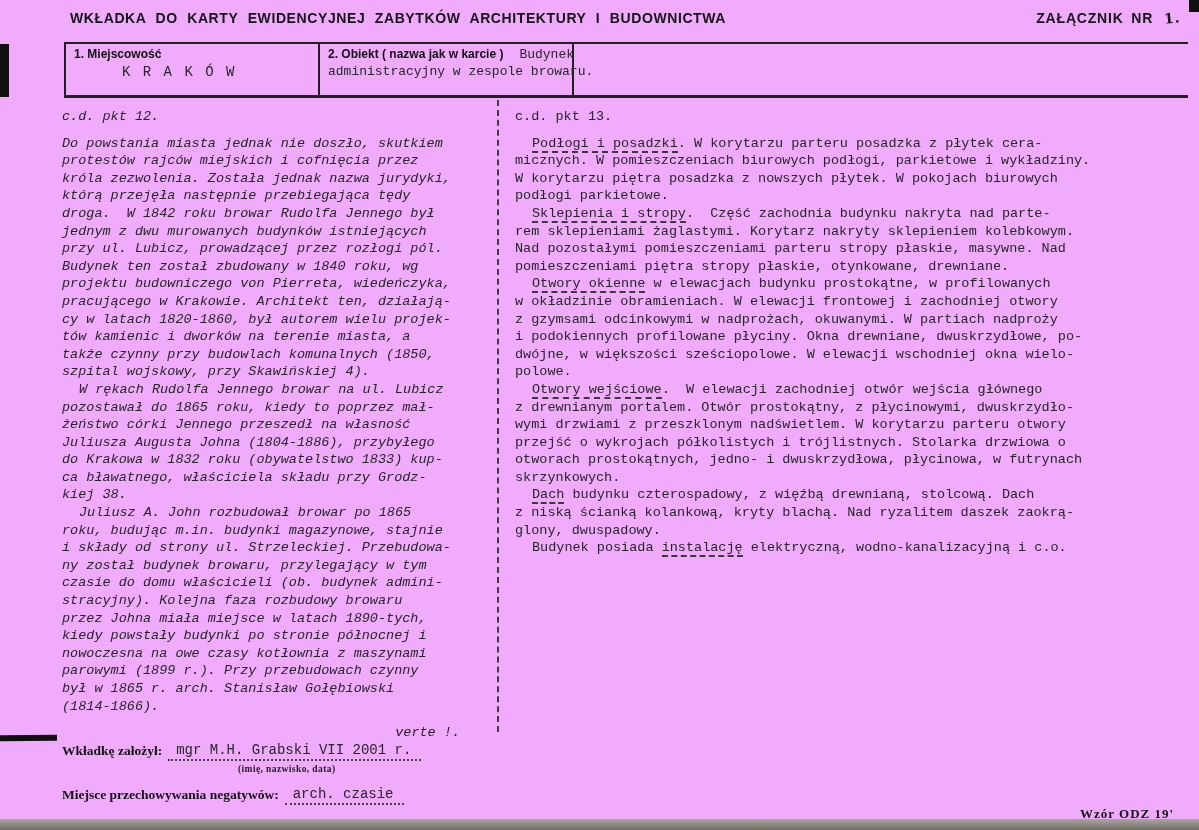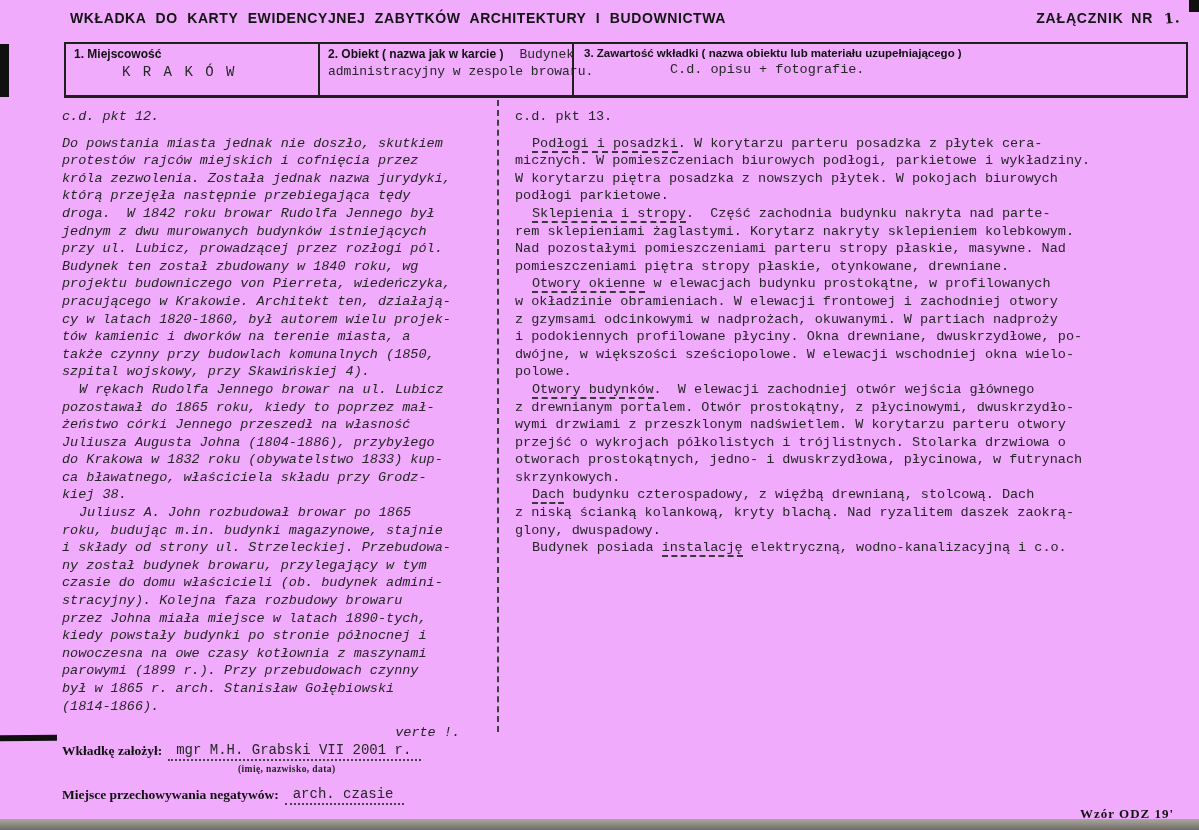--- a/index.html
+++ b/index.html
@@ -121,24 +121,20 @@
     <div class="cell c1">
       <div class="cell-label">1. Miejscowość</div>
       <div class="cell-value mono">K R A K Ó W</div>
     </div>
     <div class="cell c2">
       <div class="c2-row1">
         <span class="cell-label">2. Obiekt ( nazwa jak w karcie )</span>
         <span class="cell-value mono">Budynek</span>
       </div>
       <div class="cell-value mono c2-line2">administracyjny w zespole browaru.</div>
-    </div>
-    <div class="cell c3">
-      <div class="cell-label">3. Zawartość wkładki ( nazwa obiektu lub materiału uzupełniającego )</div>
-      <div class="cell-value mono">C.d. opisu + fotografie.</div>
     </div>
   </div>
 
   <div class="col-left">
     <div class="mono tw section-ref">c.d. pkt 12.</div>
     <p class="mono tw">Do powstania miasta jednak nie doszło, skutkiem
 protestów rajców miejskich i cofnięcia przez
 króla zezwolenia. Została jednak nazwa jurydyki,
 którą przejęła następnie przebiegająca tędy
 droga.  W 1842 roku browar Rudolfa Jennego był
@@ -184,21 +180,21 @@
     <p class="mono tw ind"><span class="u">Sklepienia i stropy</span><span>.  Część zachodnia budynku nakryta nad parte-
 rem sklepieniami żaglastymi. Korytarz nakryty sklepieniem kolebkowym.
 Nad pozostałymi pomieszczeniami parteru stropy płaskie, masywne. Nad
 pomieszczeniami piętra stropy płaskie, otynkowane, drewniane.</span></p>
     <p class="mono tw ind"><span class="u">Otwory okienne</span><span> w elewacjach budynku prostokątne, w profilowanych
 w okładzinie obramieniach. W elewacji frontowej i zachodniej otwory
 z gzymsami odcinkowymi w nadprożach, okuwanymi. W partiach nadproży
 i podokiennych profilowane płyciny. Okna drewniane, dwuskrzydłowe, po-
 dwójne, w większości sześciopolowe. W elewacji wschodniej okna wielo-
 polowe.</span></p>
-    <p class="mono tw ind"><span class="u">Otwory budynków</span><span>.  W elewacji zachodniej otwór wejścia głównego
+    <p class="mono tw ind"><span class="u">Otwory wejściowe</span><span>.  W elewacji zachodniej otwór wejścia głównego
 z drewnianym portalem. Otwór prostokątny, z płycinowymi, dwuskrzydło-
 wymi drzwiami z przeszklonym nadświetlem. W korytarzu parteru otwory
 przejść o wykrojach półkolistych i trójlistnych. Stolarka drzwiowa o
 otworach prostokątnych, jedno- i dwuskrzydłowa, płycinowa, w futrynach
 skrzynkowych.</span></p>
     <p class="mono tw ind"><span class="u">Dach</span><span> budynku czterospadowy, z więźbą drewnianą, stolcową. Dach
 z niską ścianką kolankową, kryty blachą. Nad ryzalitem daszek zaokrą-
 glony, dwuspadowy.</span></p>
     <p class="mono tw ind"><span>Budynek posiada </span><span class="u">instalację</span><span> elektryczną, wodno-kanalizacyjną i c.o.</span></p>
   </div>

